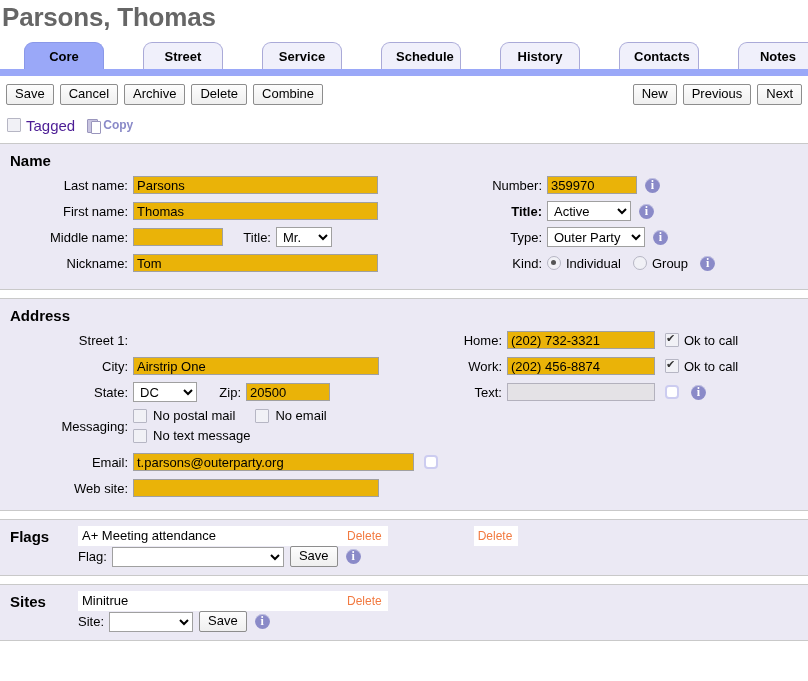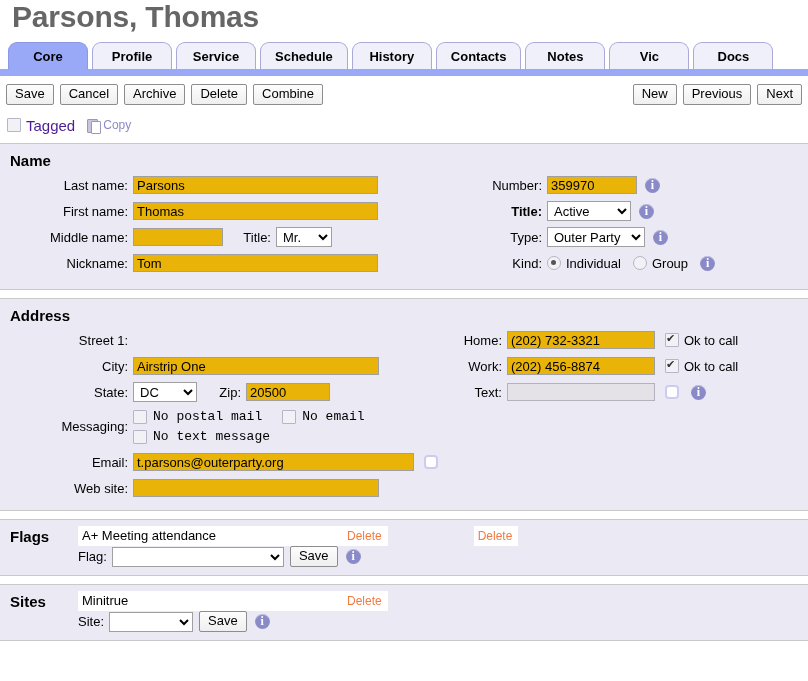--- a/index.html
+++ b/index.html
@@ -13,37 +13,38 @@
   #page {
     width: 808px;
     height: 681px;
     position: relative;
     overflow: hidden;
     background: #ffffff;
   }
 
   
   .page-title {
-    font-size: 30px;
+    font-size: 26px;
     font-weight: bold;
     color: #666666;
-    padding: 2px 0 0 12px;
+    padding: 2px 0 0 2px;
     line-height: 30px;
     letter-spacing: -0.2px;
   }
 
   
   .tabbar {
     position: relative;
     height: 34px;
     margin-top: 3px;
     display: flex;
     align-items: flex-end;
-    padding-left: 8px;
-    box-sizing: border-box;
+    padding-left: 24px;
+    box-sizing: border-box;
+    gap: 35px;
   }
   .tabbar::after {
     content: "";
     position: absolute;
     left: 0; right: 0; bottom: -7px;
     height: 7px;
     background: #9aa8f8;
   }
   .tab {
     height: 27px;
@@ -104,21 +105,21 @@
   .tagged-label {
     font-size: 15px;
     color: #4c1d95;
     margin-right: 12px;
   }
   .copy-link {
     display: flex;
     align-items: center;
     color: #8a8ac8;
     font-size: 12px;
-    font-weight: normal;
+    font-weight: bold;
     text-decoration: none;
     cursor: pointer;
   }
   .copy-icon {
     width: 14px; height: 15px;
     margin-right: 2px;
     position: relative;
     display: inline-block;
   }
   .copy-icon::before {
@@ -282,21 +283,21 @@
     font-size: 13px;
   }
   .okcall .cbx { margin-right: 5px; }
 
   .msg-label {
     text-align: right;
     padding-right: 5px;
     flex: none;
   }
   .msg-lines { display: flex; flex-direction: column; gap: 3px; }
-  .msg-line { display: flex; align-items: center; height: 17px; font-family: Liberation Mono, monospace; }
+  .msg-line { display: flex; align-items: flex-start; height: 17px; }
   .msg-item { display: flex; align-items: center; margin-right: 20px; }
   .msg-item .cbx { margin-right: 6px; }
 
   
   .listpanel { display: flex; align-items: flex-start; }
   .list-title {
     font-size: 15px;
     font-weight: bold;
     width: 68px;
     flex: none;
@@ -347,21 +348,21 @@
 </style>
 </head>
 <body>
 
 <div id="page">
 
   <div class="page-title">Parsons, Thomas</div>
 
   <div class="tabbar">
     <div class="tab active">Core</div>
-    <div class="tab">Profile</div>
+    <div class="tab">Street</div>
     <div class="tab">Service</div>
     <div class="tab">Schedule</div>
     <div class="tab">History</div>
     <div class="tab">Contacts</div>
     <div class="tab">Notes</div>
     <div class="tab">Vic</div>
     <div class="tab">Docs</div>
   </div>
 
   <div class="buttonbar">

